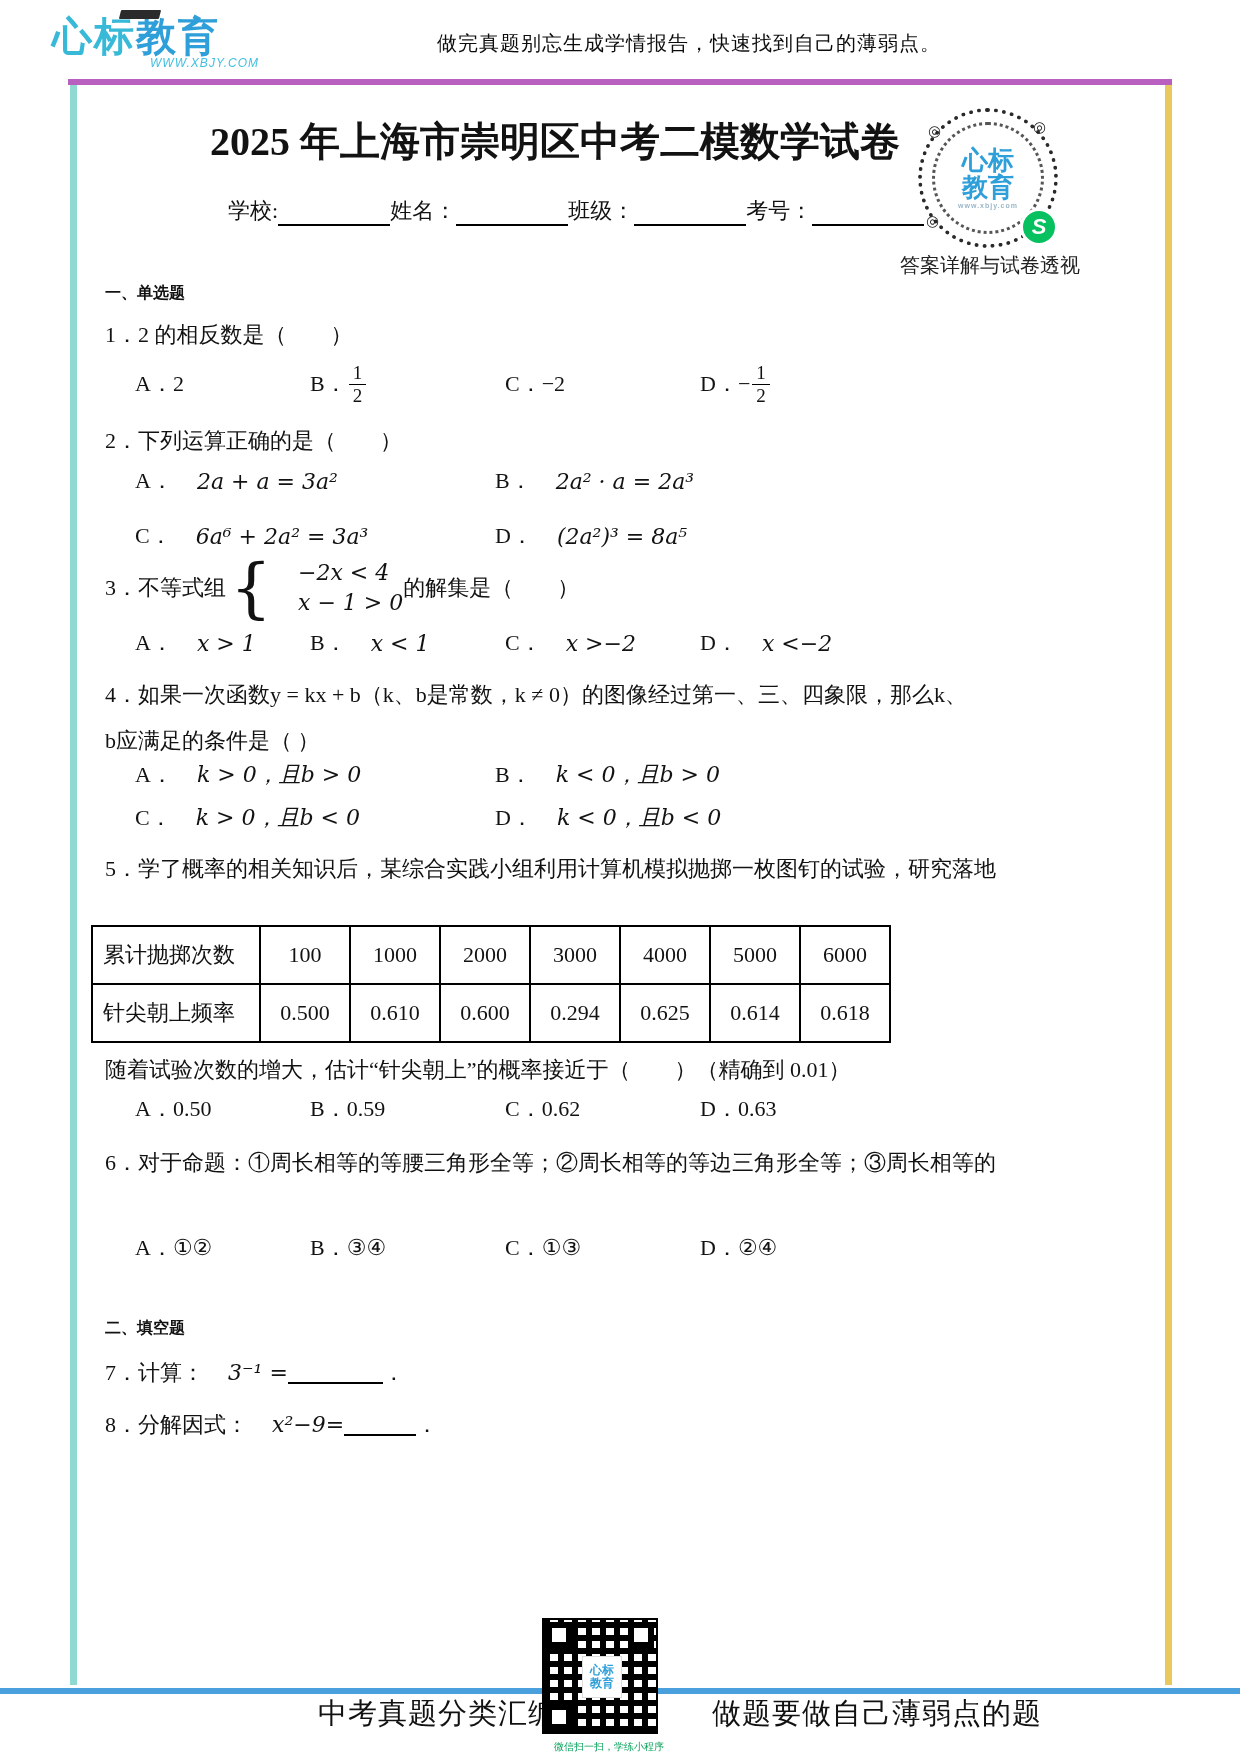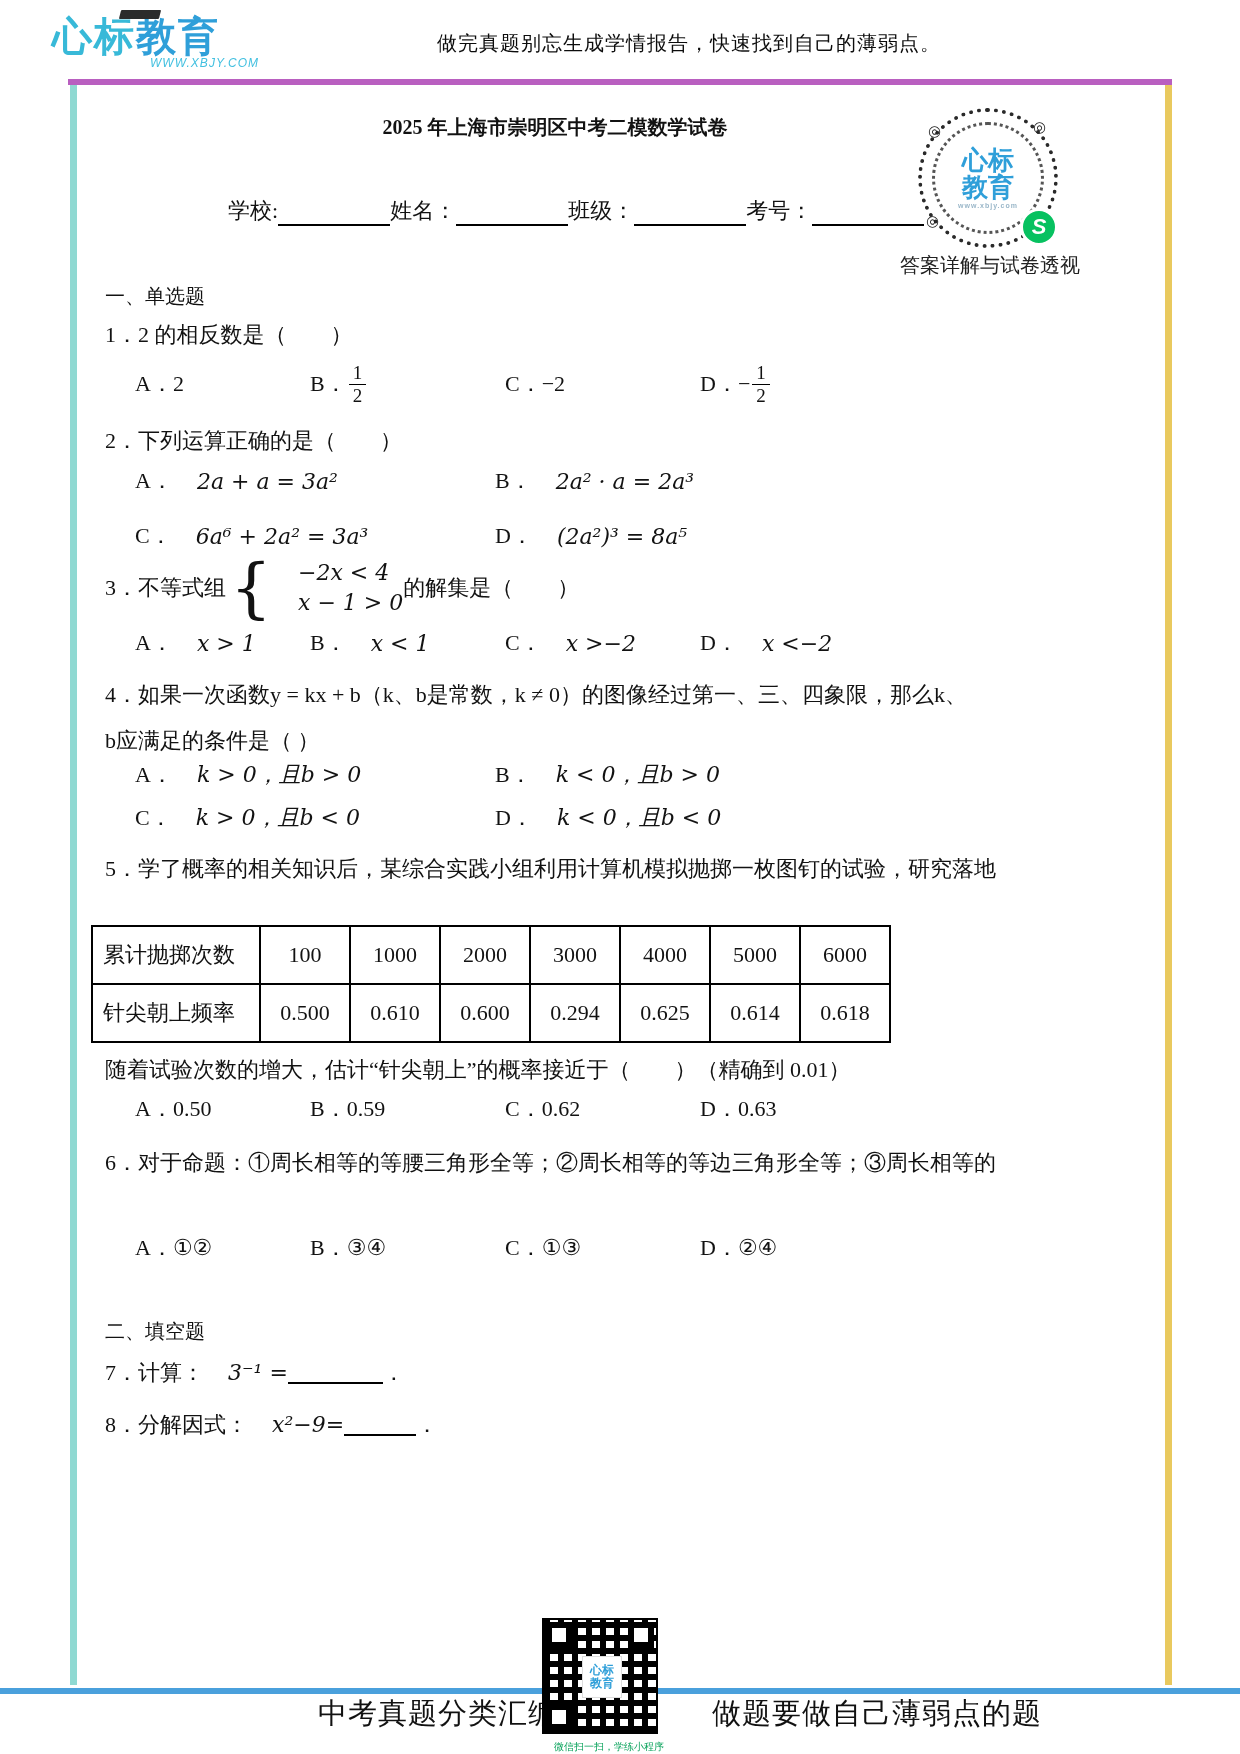--- a/index.html
+++ b/index.html
@@ -17,41 +17,41 @@
     letter-spacing:1px; font-family:"Liberation Sans",sans-serif; }
   .slogan { left:437px; top:30px; font-size:20px; letter-spacing:1px; color:#0c0c0c; }
 
   
   .line-top { left:68px; top:79px; width:1104px; height:6px; background:#b95fc0; }
   .line-left { left:70px; top:85px; width:7px; height:1600px; background:#8fd9d2; }
   .line-right { left:1165px; top:85px; width:7px; height:1600px; background:#e9c95e; }
   .line-bottom { left:0; top:1688px; width:1240px; height:6px; background:#4aa0dc; }
 
   
-  .title { left:155px; top:114px; width:800px; text-align:center; font-size:20px; font-weight:700; }
+  .title { left:155px; top:114px; width:800px; text-align:center; font-size:40px; font-weight:700; }
   .info-line { left:228px; top:196px; font-size:22px; display:flex; align-items:flex-end; }
   .blank { display:inline-block; border-bottom:2px solid #000; height:26px; vertical-align:-4px; }
   .qr-circle { left:918px; top:108px; width:140px; height:140px; border-radius:50%;
     border:4px dotted #2a2a2a; display:flex; flex-direction:column; align-items:center;
     justify-content:center; }
   .qr-circle .ring2 { position:absolute; inset:10px; border-radius:50%; border:3px dotted #555; }
   .qr-logo { font-family:"Liberation Sans",sans-serif; font-weight:700; font-size:26px;
     color:#2f9fd9; line-height:1.05; text-align:center; }
   .qr-logo .l2 { color:#2f9fd9; }
   .qr-url { font-size:7px; color:#9ab7c9; letter-spacing:1px; }
   .qr-marker { position:absolute; font-size:15px; color:#222; }
   .wechat-badge { position:absolute; right:-4px; bottom:-2px; width:38px; height:38px;
     border-radius:50%; background:#07c160; color:#fff; display:flex; align-items:center;
     justify-content:center; font-family:"Liberation Sans",sans-serif; font-weight:700;
     font-size:22px; font-style:italic; border:3px solid #fff; }
   .qr-caption { left:900px; top:252px; font-size:20px; color:#222; }
 
   
   .sec-head { left:105px; font-family:"Liberation Sans","DejaVu Sans",sans-serif;
-    font-weight:400; font-size:20px; }
+    font-weight:700; font-size:16px; }
   .q { left:105px; font-size:22px; width:1010px; }
   .q2lines { line-height:46px; }
   .math { font-style:italic; font-family:"DejaVu Serif",serif;margin-left:24px; }
   .opt-row4 { left:105px; display:flex; padding-left:30px; font-size:22px; align-items:center; }
   .opt-row4 .c1 { width:175px; } .opt-row4 .c2 { width:195px; } .opt-row4 .c3 { width:195px; }
   .opt-row2 { left:105px; display:flex; padding-left:30px; font-size:22px; }
   .opt-row2 .c1 { width:360px; }
   .opt { display:inline-flex; align-items:center; }
   .frac { display:inline-flex; flex-direction:column; align-items:center; font-size:19px;
     line-height:1.15; margin-left:2px; }

